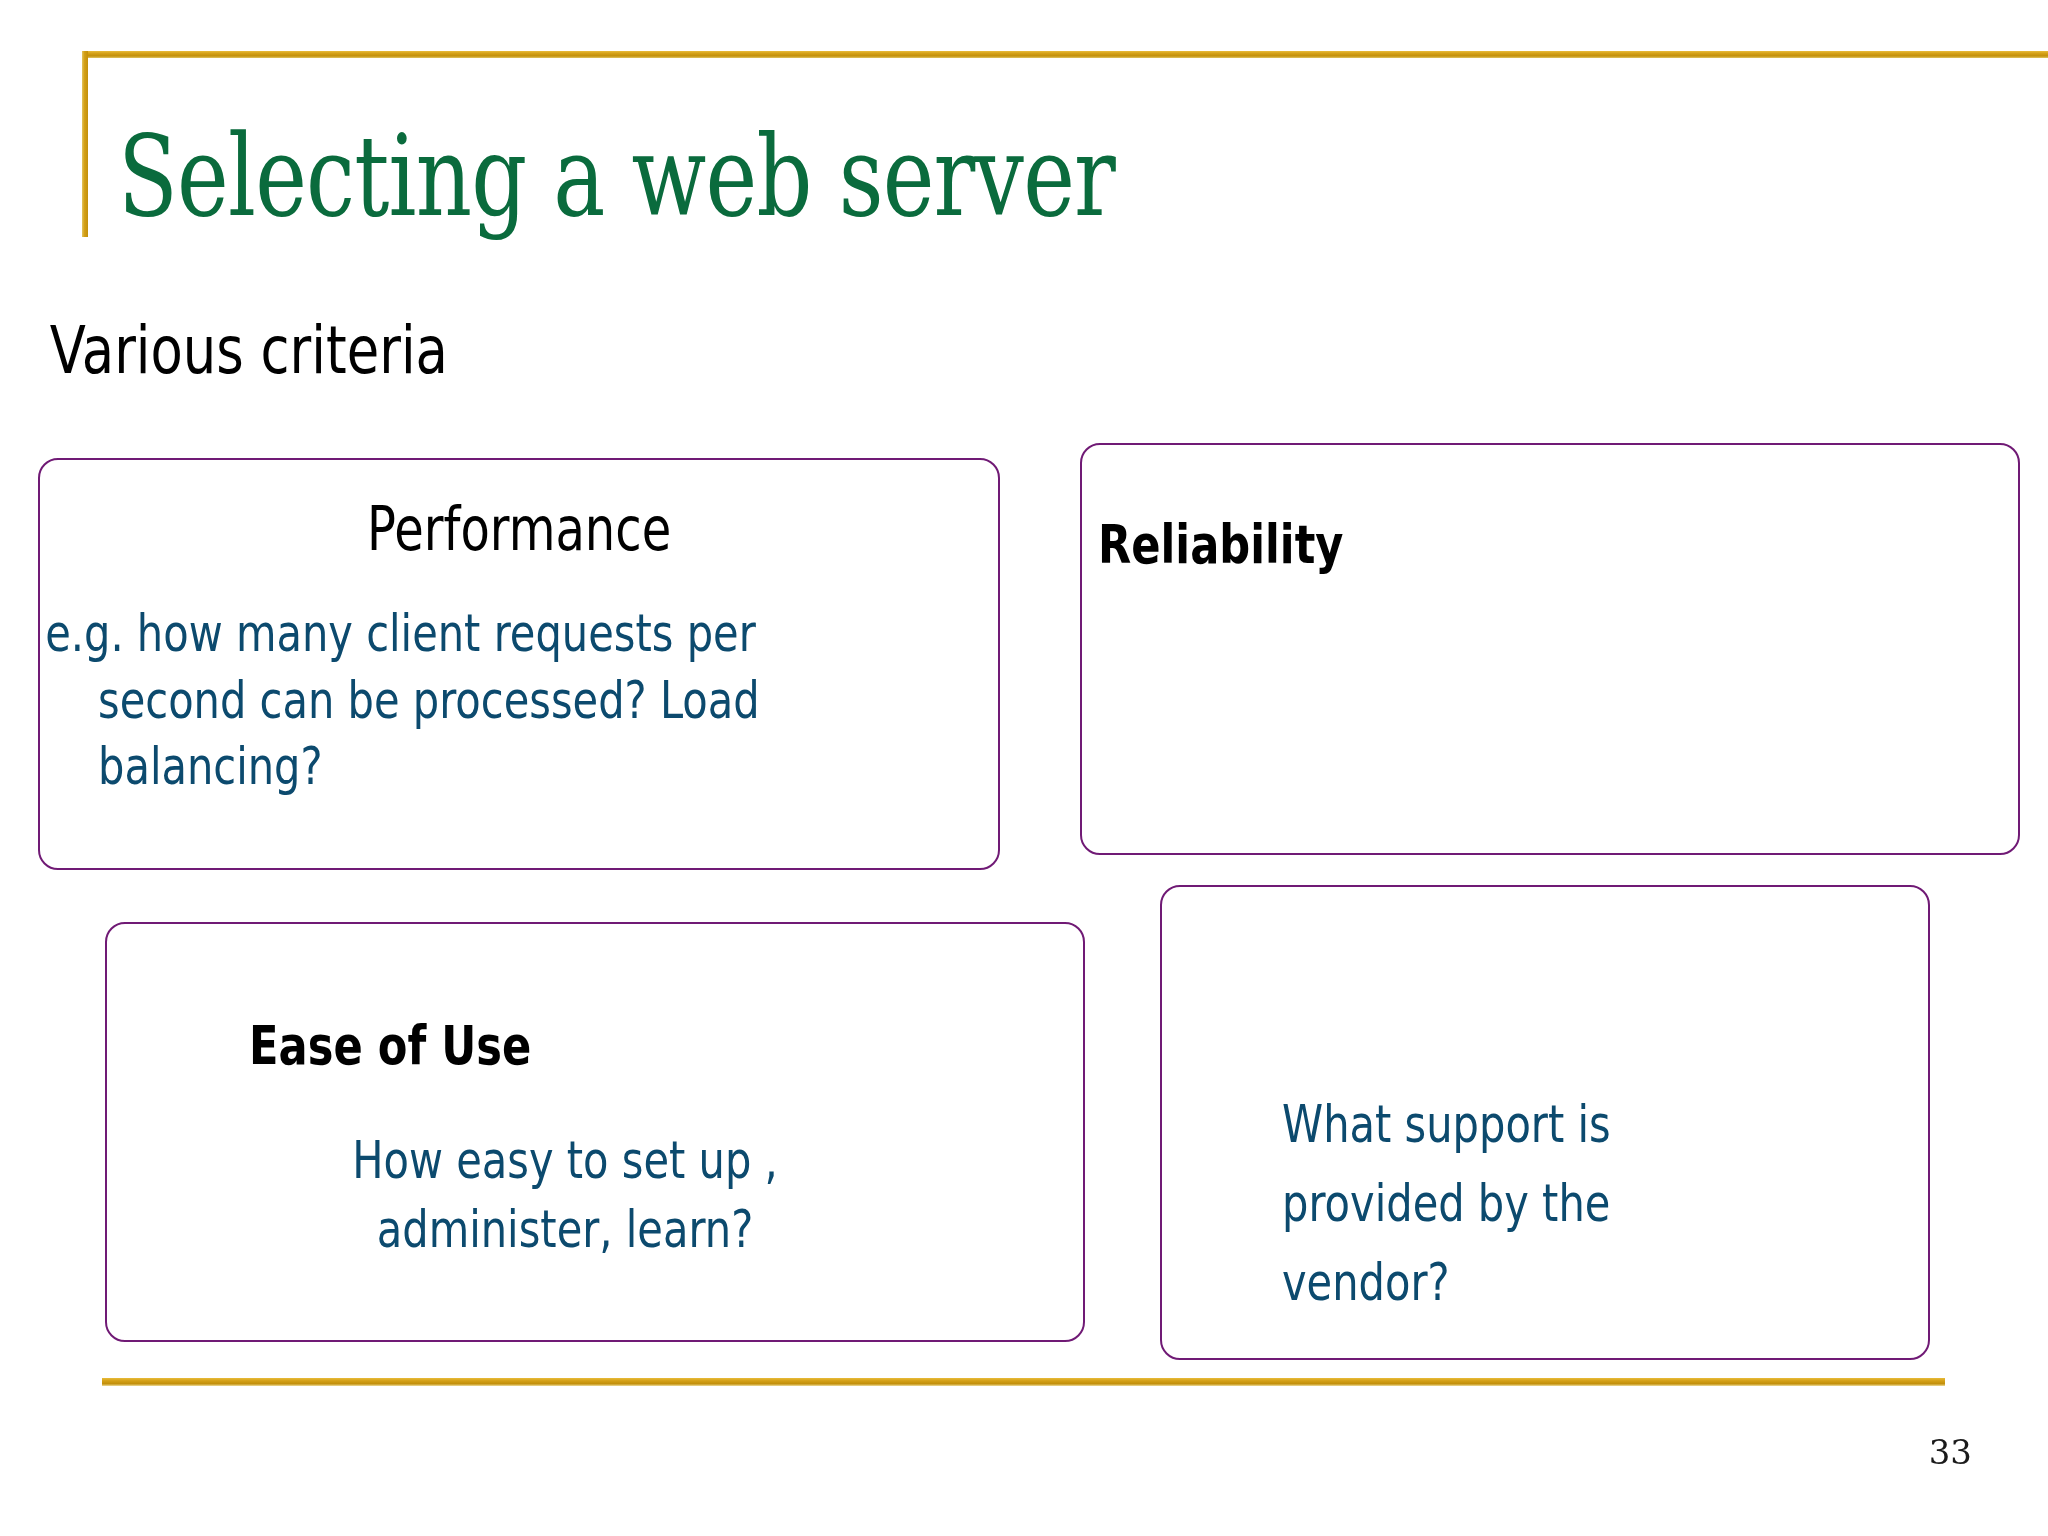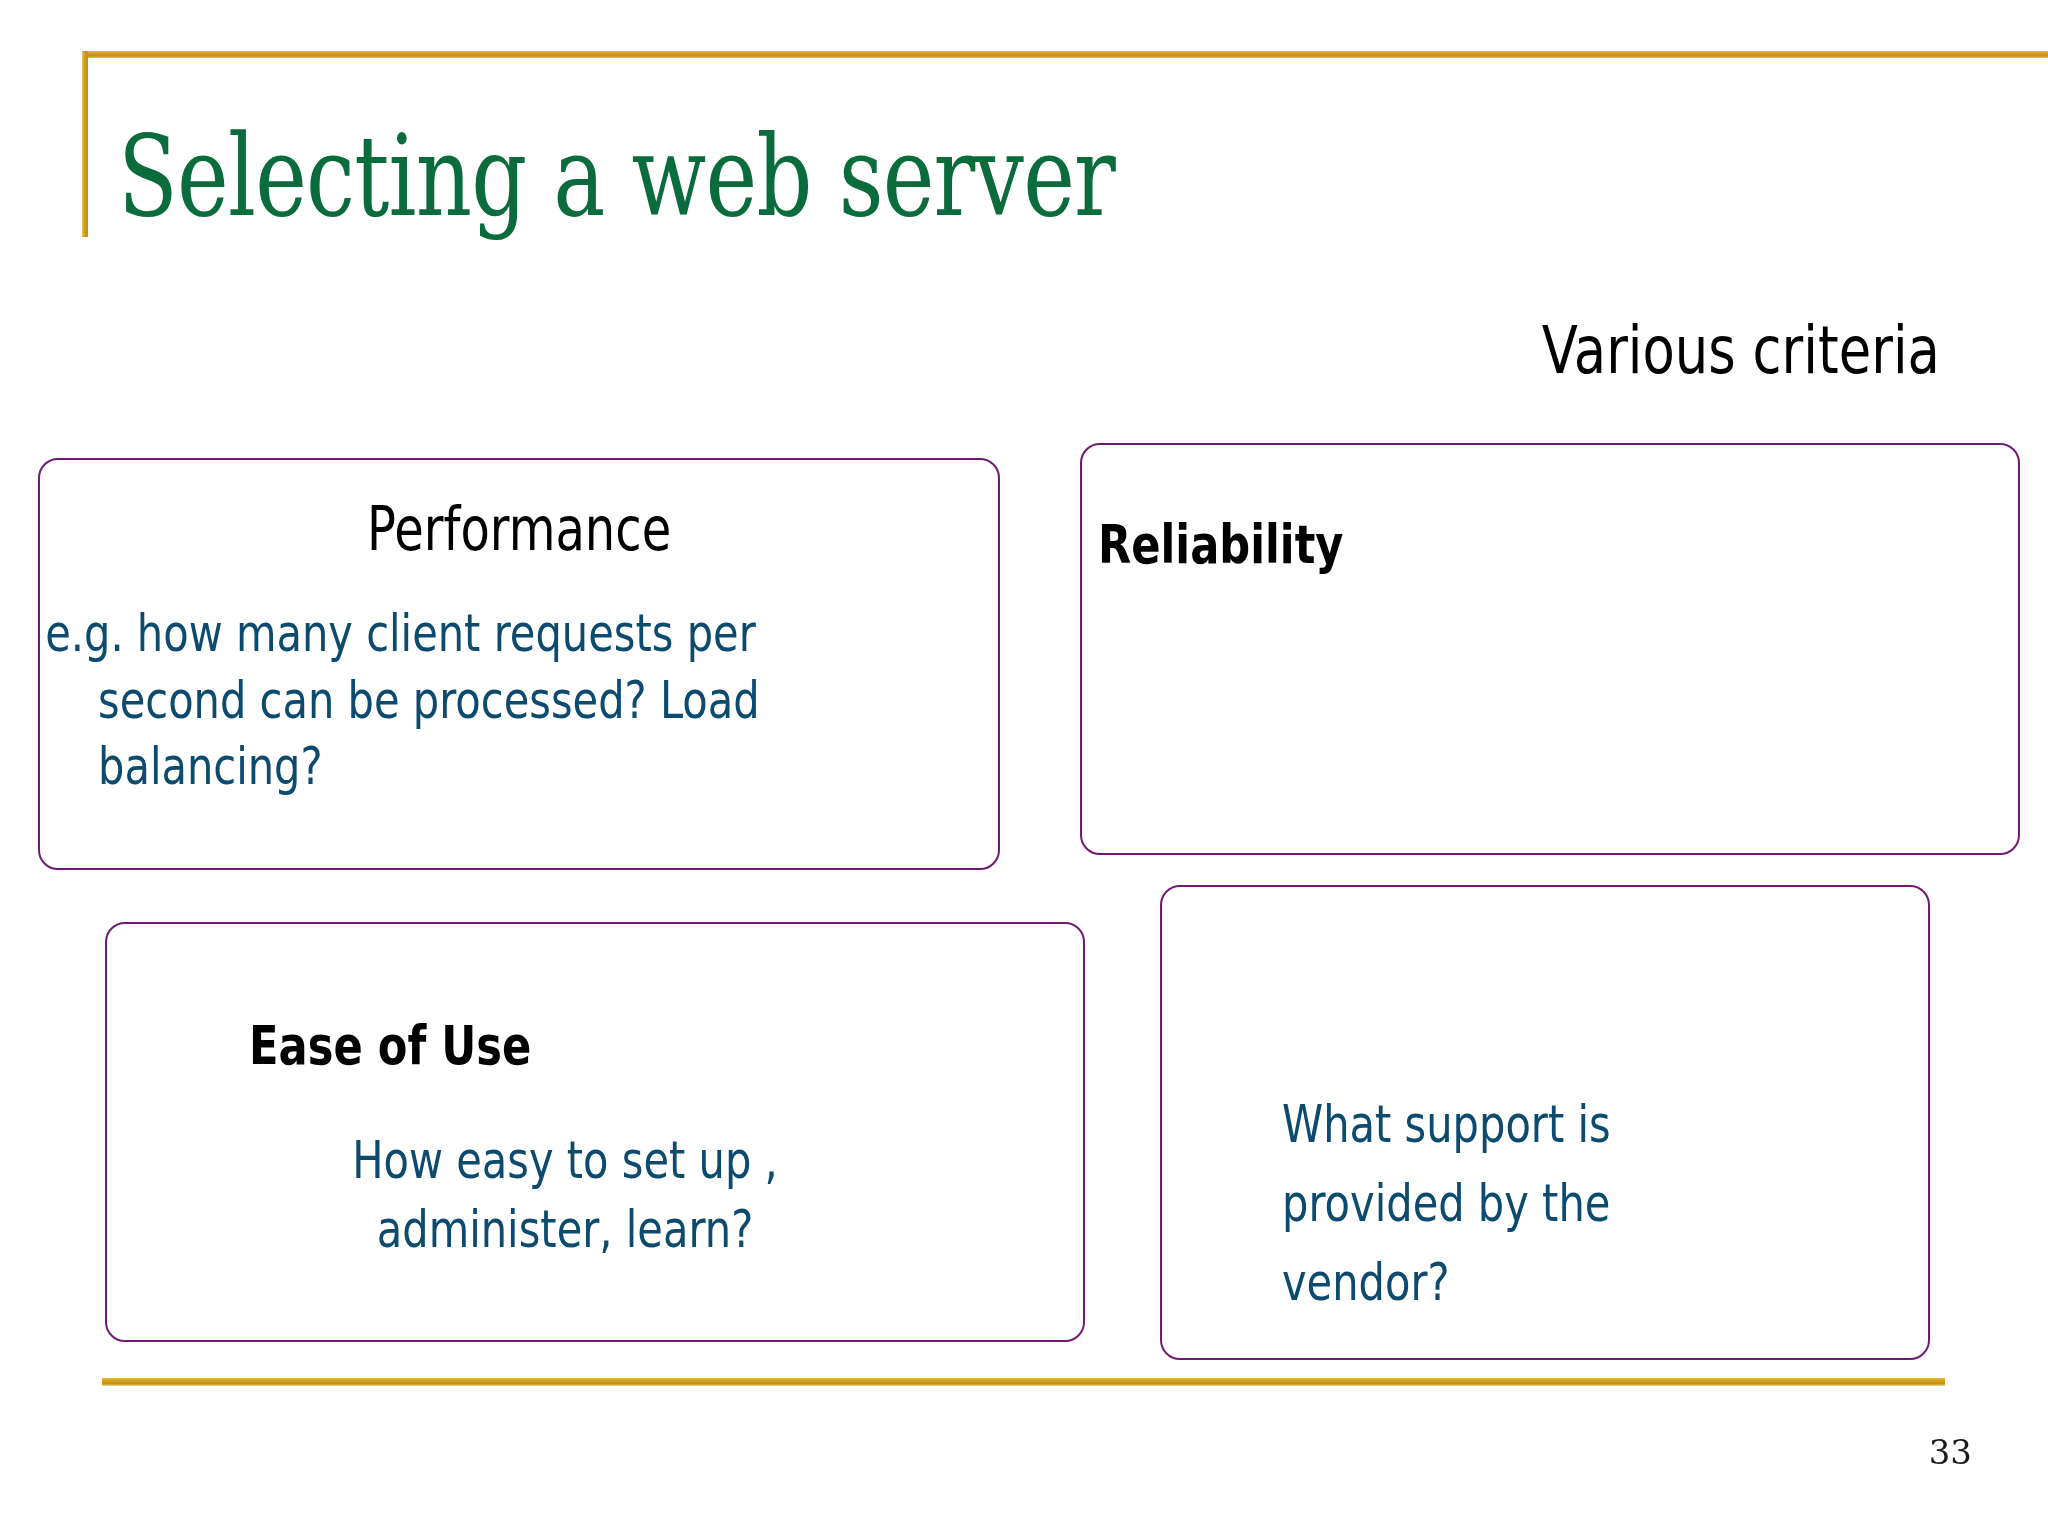--- a/index.html
+++ b/index.html
@@ -61,21 +61,21 @@
     transform-origin: left top;
     white-space: nowrap;
   }
 
   
   .subtitle {
     position: absolute;
     left: 0;
     top: 312px;
     width: 1990px;
-    text-align: right;
+    text-align: left;
     font-family: "DejaVu Sans", "Liberation Sans", sans-serif;
     font-size: 66px;
     color: #000000;
     white-space: nowrap;
   }
   .subtitle > span {
     display: inline-block;
     transform: scaleX(0.80);
     transform-origin: center top;
   }

